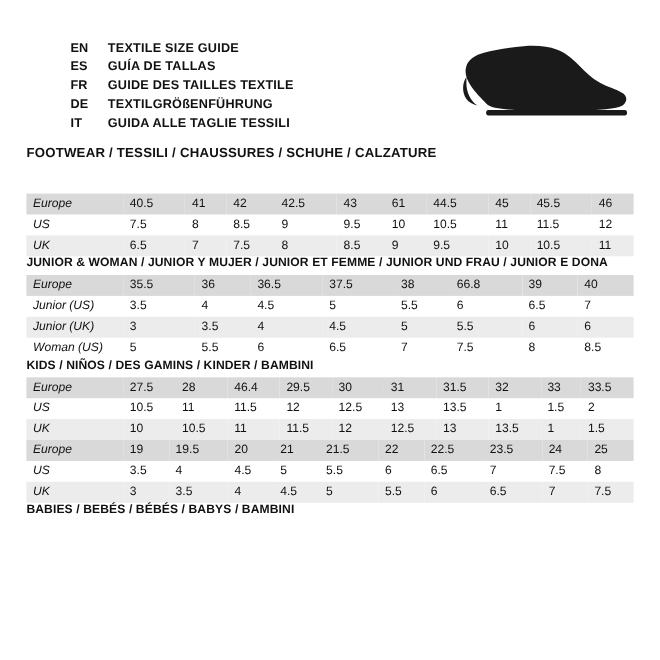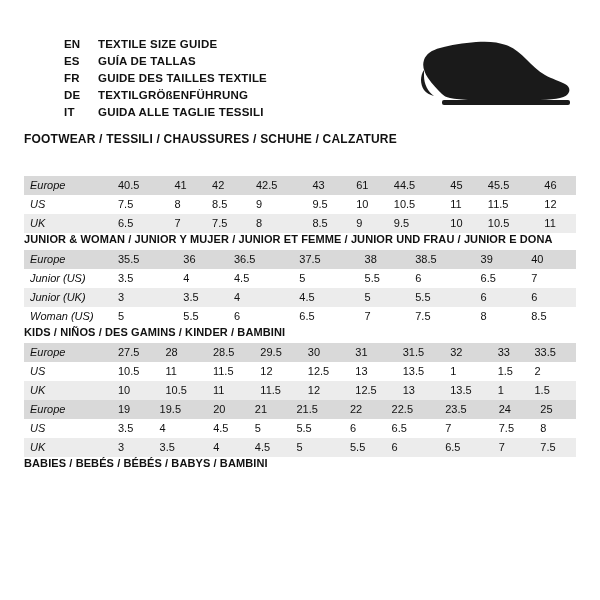--- a/index.html
+++ b/index.html
@@ -174,21 +174,21 @@
     <div class="section-title">JUNIOR &amp; WOMAN / JUNIOR Y MUJER / JUNIOR ET FEMME / JUNIOR UND FRAU / JUNIOR E DONA</div>
     <table>
       <tbody>
           <tr class="head">
         <td class="label">Europe</td>
         <td class="val">35.5</td>
         <td class="val">36</td>
         <td class="val">36.5</td>
         <td class="val">37.5</td>
         <td class="val">38</td>
-        <td class="val">38.5</td>
+        <td class="val">66.8</td>
         <td class="val">39</td>
         <td class="val">40</td>
       </tr>
       <tr>
         <td class="label">Junior (US)</td>
         <td class="val">3.5</td>
         <td class="val">4</td>
         <td class="val">4.5</td>
         <td class="val">5</td>
         <td class="val">5.5</td>
@@ -223,21 +223,21 @@
   </div>
 
   <div class="section">
     <div class="section-title">KIDS / NIÑOS / DES GAMINS / KINDER / BAMBINI</div>
     <table>
       <tbody>
           <tr class="head">
         <td class="label">Europe</td>
         <td class="val">27.5</td>
         <td class="val">28</td>
-        <td class="val">28.5</td>
+        <td class="val">46.4</td>
         <td class="val">29.5</td>
         <td class="val">30</td>
         <td class="val">31</td>
         <td class="val">31.5</td>
         <td class="val">32</td>
         <td class="val">33</td>
         <td class="val">33.5</td>
       </tr>
       <tr>
         <td class="label">US</td>

